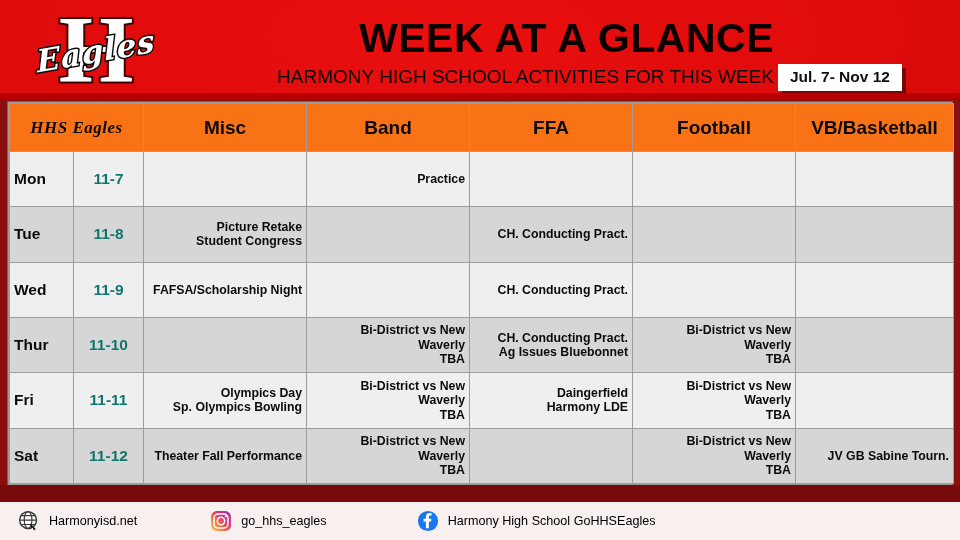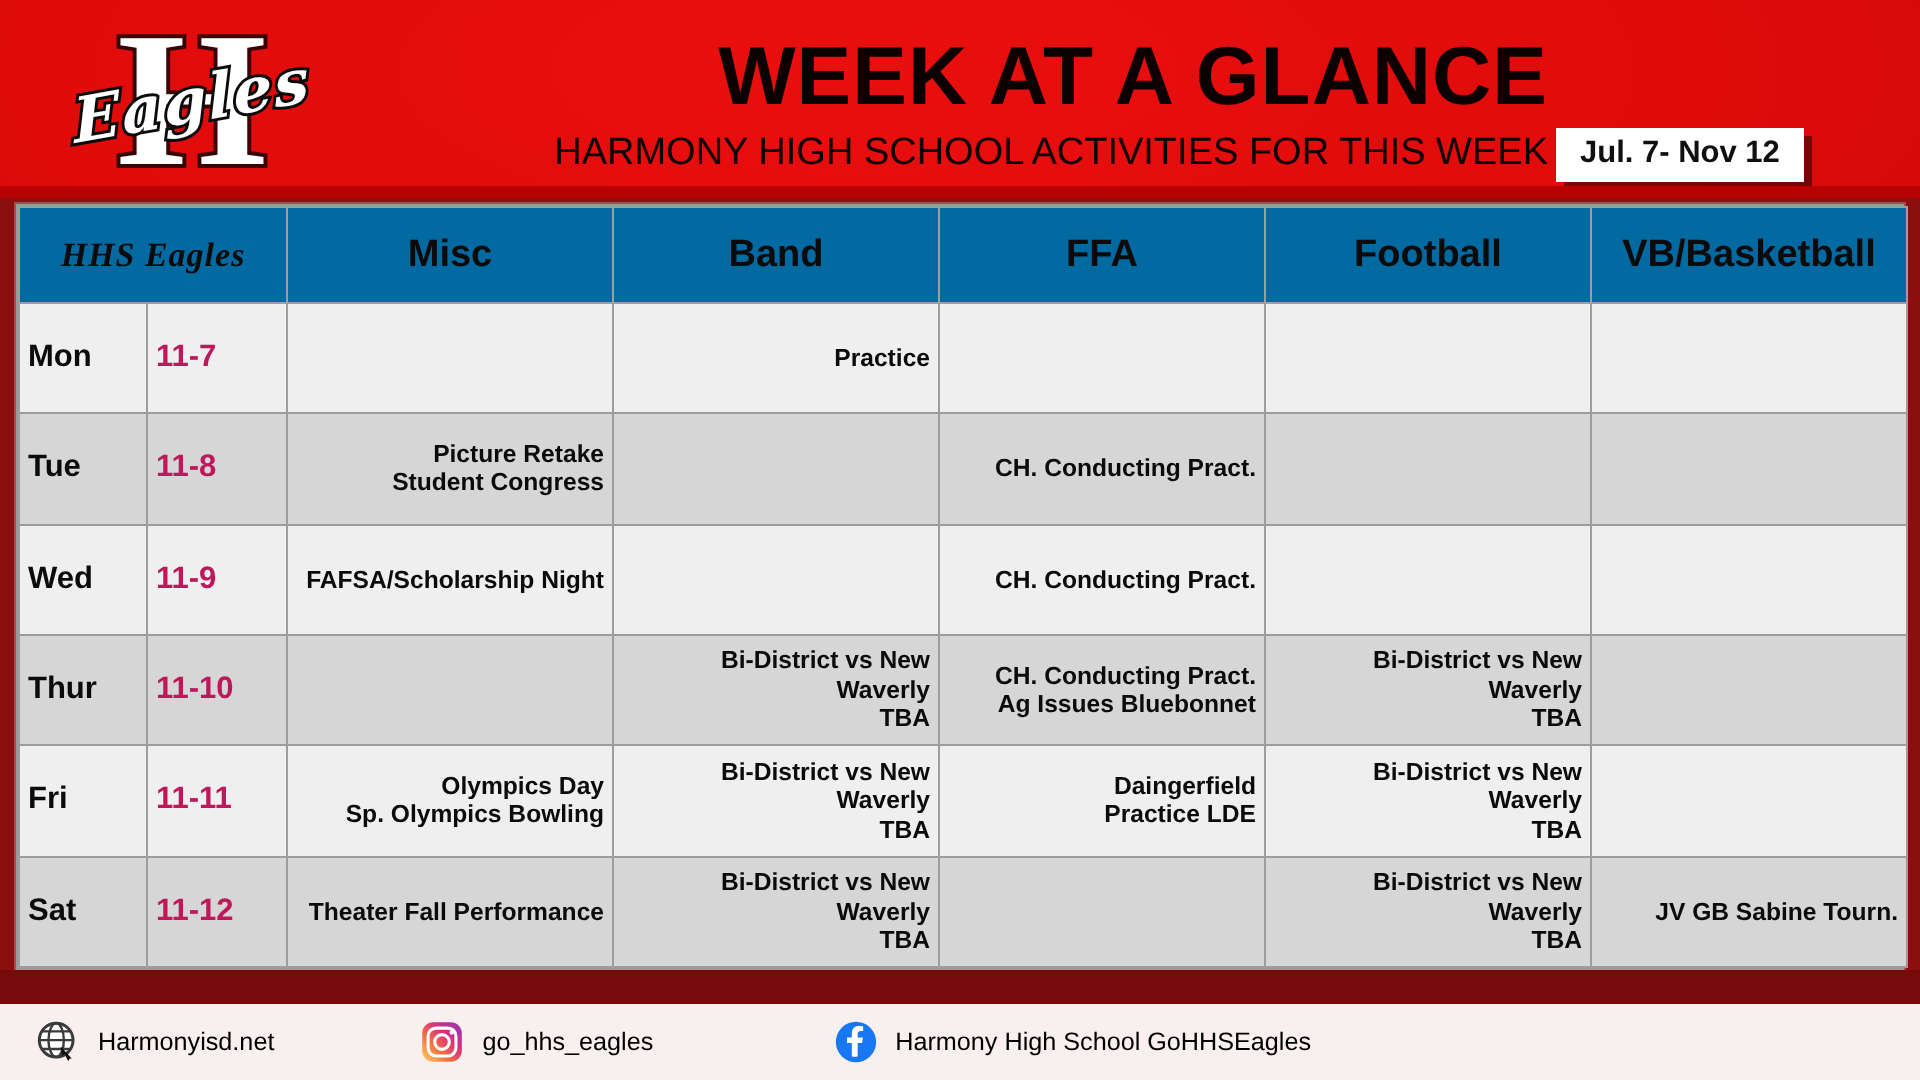--- a/index.html
+++ b/index.html
@@ -120,21 +120,21 @@
     height: 100%;
     border-collapse: collapse;
     table-layout: fixed;
   }
   table.sched th, table.sched td {
     border: 1px solid #9d9d9d;
     vertical-align: middle;
     padding: 2px 4px;
   }
   thead th {
-    background: #0369a1;
+    background: #f97316;
     height: 48px;
     font-family: "Liberation Sans", sans-serif;
     font-weight: bold;
     font-size: 19px;
     color: #0b0b0b;
     text-align: center;
   }
   th.hhs {
     font-family: "Liberation Serif", serif;
     font-style: italic;
@@ -148,22 +148,22 @@
   td.day {
     font-weight: bold;
     font-size: 15.5px;
     color: #0b0b0b;
     text-align: left;
     padding-left: 12px;
   }
   td.date {
     font-weight: bold;
     font-size: 15.5px;
-    color: #be185d;
-    text-align: left;
+    color: #0f766e;
+    text-align: center;
     padding-left: 12px;
   }
   td.act {
     text-align: right;
     font-weight: bold;
     font-size: 12.3px;
     line-height: 14.5px;
     color: #0b0b0b;
   }
   td.act .ln { display: block; }
@@ -313,21 +313,21 @@
             <td class="act">
               <span class="ln">Olympics Day</span>
               <span class="ln">Sp. Olympics Bowling</span>
             </td>
             <td class="act">
               <span class="ln">Bi-District vs New Waverly</span>
               <span class="ln">TBA</span>
             </td>
             <td class="act">
               <span class="ln">Daingerfield</span>
-              <span class="ln">Practice LDE</span>
+              <span class="ln">Harmony LDE</span>
             </td>
             <td class="act">
               <span class="ln">Bi-District vs New Waverly</span>
               <span class="ln">TBA</span>
             </td>
             <td class="act"></td>
           </tr>
           <tr>
             <td class="day">Sat</td>
             <td class="date">11-12</td>

